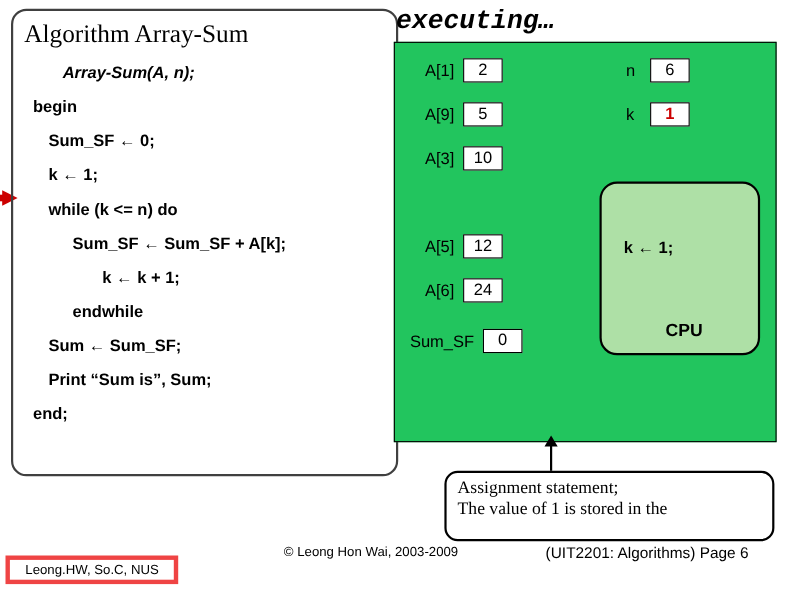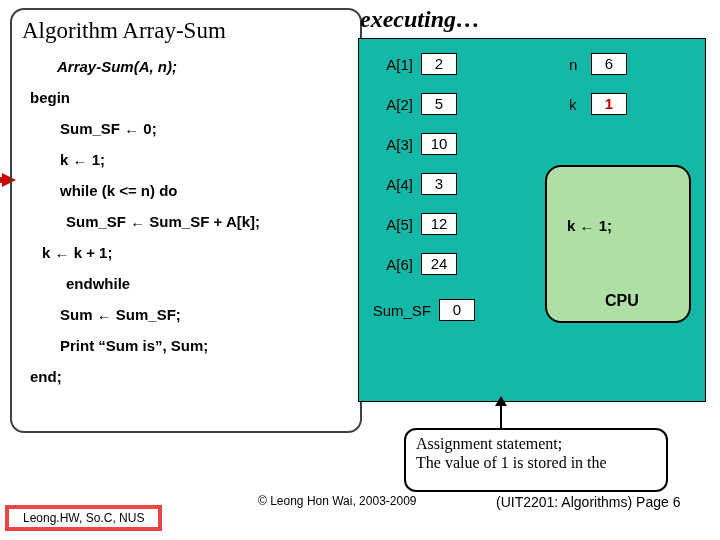--- a/index.html
+++ b/index.html
@@ -27,23 +27,23 @@
     font-size: 23px;
     margin: 2px 0 8px 2px;
   }
   .algo-line {
     font-family: Arial, sans-serif;
     font-size: 15px;
     font-weight: bold;
     margin: 14px 0;
   }
   .i1 { margin-left: 10px; }
-  .i2 { margin-left: 40px; }
+  .i2 { margin-left: 24px; }
   .i3 { margin-left: 46px; }
-  .i4 { margin-left: 22px; }
+  .i4 { margin-left: 73px; }
   .ital { font-style: italic; margin-left: 27px; }
   .arrow {
     position: absolute;
     left: 2px;
     top: 173px;
     width: 0; height: 0;
     border-top: 7px solid transparent;
     border-bottom: 7px solid transparent;
     border-left: 14px solid #cc0000;
   }
@@ -55,30 +55,30 @@
     width: 12px;
     height: 6px;
     background: #cc0000;
   }
   .executing {
     position: absolute;
     left: 360px;
     top: 6px;
     font-style: italic;
     font-weight: bold;
-    font-family: Liberation Serif, serif;
+    font-family: Liberation Mono, monospace;
     font-size: 24px;
   }
   .mem-area {
     position: absolute;
     left: 358px;
     top: 38px;
     width: 346px;
     height: 362px;
-    background: #14b8a6;
+    background: #22c55e;
     border: 1px solid #000;
   }
   .mem-row {
     position: absolute;
     display: flex;
     align-items: center;
     gap: 8px;
   }
   .lbl {
     font-family: Arial, sans-serif;
@@ -134,21 +134,21 @@
   }
   .sumlbl {
     font-family: Arial, sans-serif;
     font-size: 15px;
     width: 32px;
   }
   .note-box {
     position: absolute;
     left: 404px;
     top: 428px;
-    width: 264px;
+    width: 300px;
     height: 64px;
     border: 2px solid #000;
     border-radius: 12px;
     background: #fff;
     font-family: "Times New Roman", serif;
     font-size: 16px;
     padding: 4px 10px;
     box-sizing: border-box;
     line-height: 1.2;
   }
@@ -218,30 +218,26 @@
 </div>
 
 <div class="executing">executing…</div>
 
 <div class="mem-area">
   <div class="mem-row" style="left:12px; top:14px;">
     <span class="lbl">A[1]</span>
     <span class="vbox">2</span>
   </div>
   <div class="mem-row" style="left:12px; top:54px;">
-    <span class="lbl">A[2]</span>
+    <span class="lbl">A[9]</span>
     <span class="vbox">5</span>
   </div>
   <div class="mem-row" style="left:12px; top:94px;">
     <span class="lbl">A[3]</span>
     <span class="vbox">10</span>
-  </div>
-  <div class="mem-row" style="left:12px; top:134px;">
-    <span class="lbl">A[4]</span>
-    <span class="vbox">3</span>
   </div>
   <div class="mem-row" style="left:12px; top:174px;">
     <span class="lbl">A[5]</span>
     <span class="vbox">12</span>
   </div>
   <div class="mem-row" style="left:12px; top:214px;">
     <span class="lbl">A[6]</span>
     <span class="vbox">24</span>
   </div>
 

